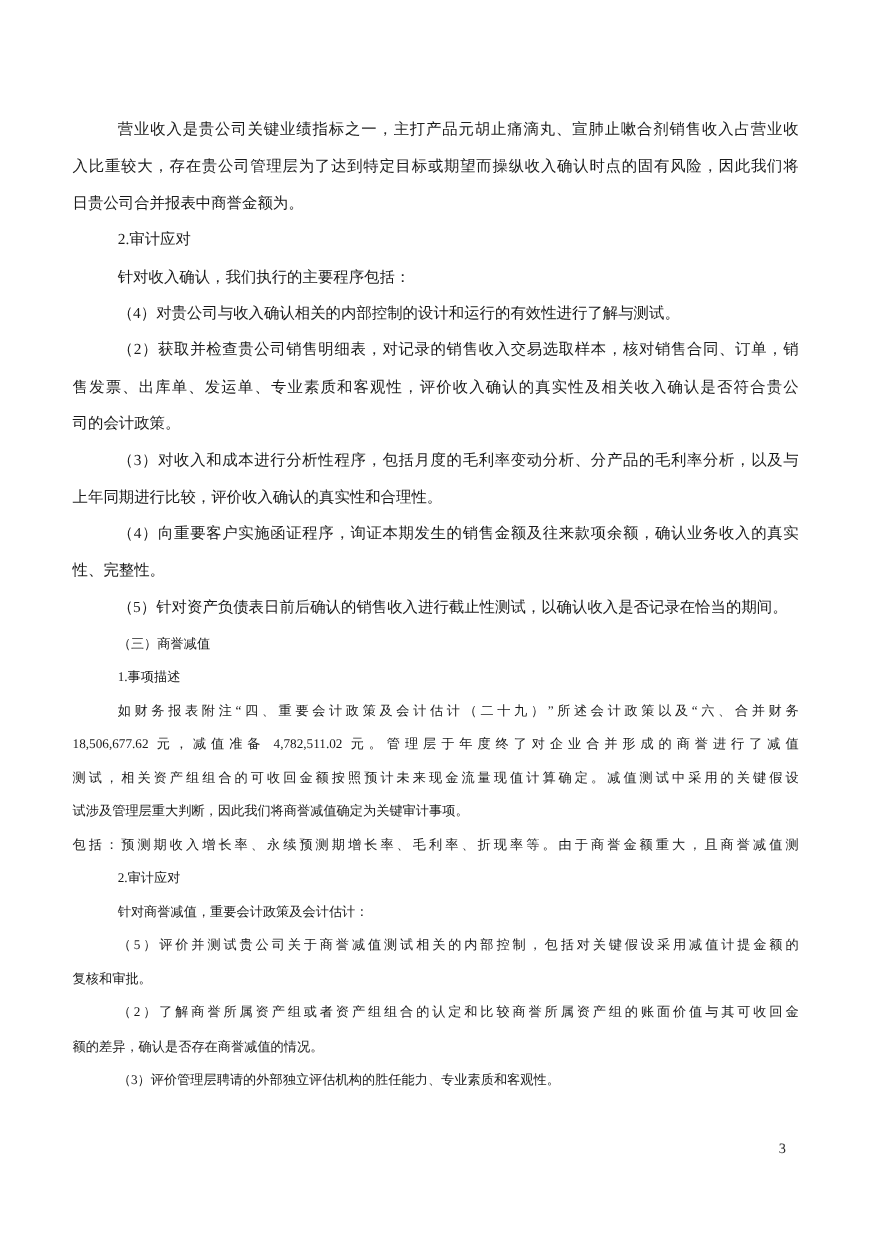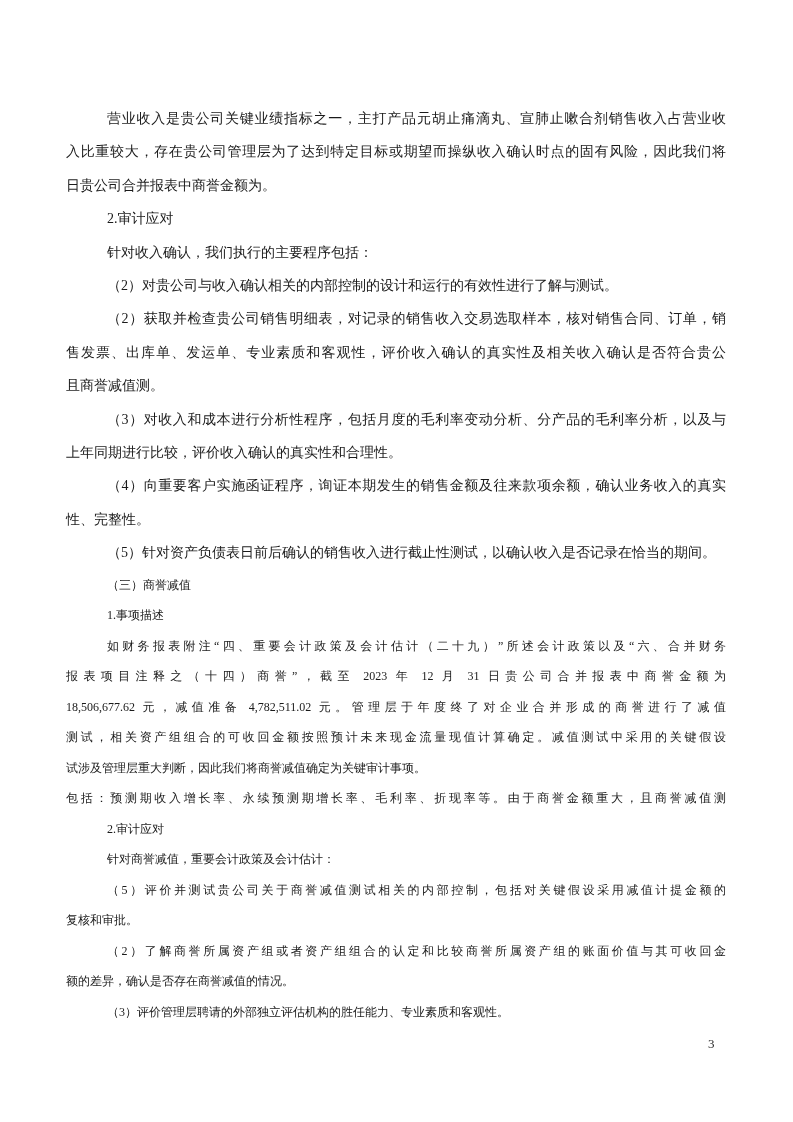--- a/index.html
+++ b/index.html
@@ -57,26 +57,26 @@
           <div class="line fill">入比重较大，存在贵公司管理层为了达到特定目标或期望而操纵收入确认时点的固有风险，因此我们将</div>
           <div class="line end">日贵公司合并报表中商誉金额为。</div>
         </div>
         <div class="para">
           <div class="line first end">2.审计应对</div>
         </div>
         <div class="para">
           <div class="line first end">针对收入确认，我们执行的主要程序包括：</div>
         </div>
         <div class="para">
-          <div class="line first end">（2）对贵公司与收入确认相关的内部控制的设计和运行的有效性进行了解与测试。</div>
+          <div class="line first end">（4）对贵公司与收入确认相关的内部控制的设计和运行的有效性进行了解与测试。</div>
         </div>
         <div class="para">
           <div class="line first fill">（2）获取并检查贵公司销售明细表，对记录的销售收入交易选取样本，核对销售合同、订单，销</div>
           <div class="line fill">售发票、出库单、发运单、专业素质和客观性，评价收入确认的真实性及相关收入确认是否符合贵公</div>
-          <div class="line end">且商誉减值测。</div>
+          <div class="line end">司的会计政策。</div>
         </div>
         <div class="para">
           <div class="line first fill">（3）对收入和成本进行分析性程序，包括月度的毛利率变动分析、分产品的毛利率分析，以及与</div>
           <div class="line end">上年同期进行比较，评价收入确认的真实性和合理性。</div>
         </div>
         <div class="para">
           <div class="line first fill">（4）向重要客户实施函证程序，询证本期发生的销售金额及往来款项余额，确认业务收入的真实</div>
           <div class="line end">性、完整性。</div>
         </div>
         <div class="para">
@@ -85,21 +85,20 @@
       </div>
       <div class="sec sec2">
         <div class="para">
           <div class="line first end">（三）商誉减值</div>
         </div>
         <div class="para">
           <div class="line first end">1.事项描述</div>
         </div>
         <div class="para">
           <div class="line first fill">如财务报表附注“四、重要会计政策及会计估计（二十九）”所述会计政策以及“六、合并财务</div>
-          <div class="line fill">报表项目注释之（十四）商誉”，截至 2023 年 12 月 31 日贵公司合并报表中商誉金额为</div>
           <div class="line fill">18,506,677.62 元，减值准备 4,782,511.02 元。管理层于年度终了对企业合并形成的商誉进行了减值</div>
           <div class="line fill">测试，相关资产组组合的可收回金额按照预计未来现金流量现值计算确定。减值测试中采用的关键假设</div>
           <div class="line end">试涉及管理层重大判断，因此我们将商誉减值确定为关键审计事项。</div>
           <div class="line fill">包括：预测期收入增长率、永续预测期增长率、毛利率、折现率等。由于商誉金额重大，且商誉减值测</div>
         </div>
         <div class="para">
           <div class="line first end">2.审计应对</div>
         </div>
         <div class="para">
           <div class="line first end">针对商誉减值，重要会计政策及会计估计：</div>

